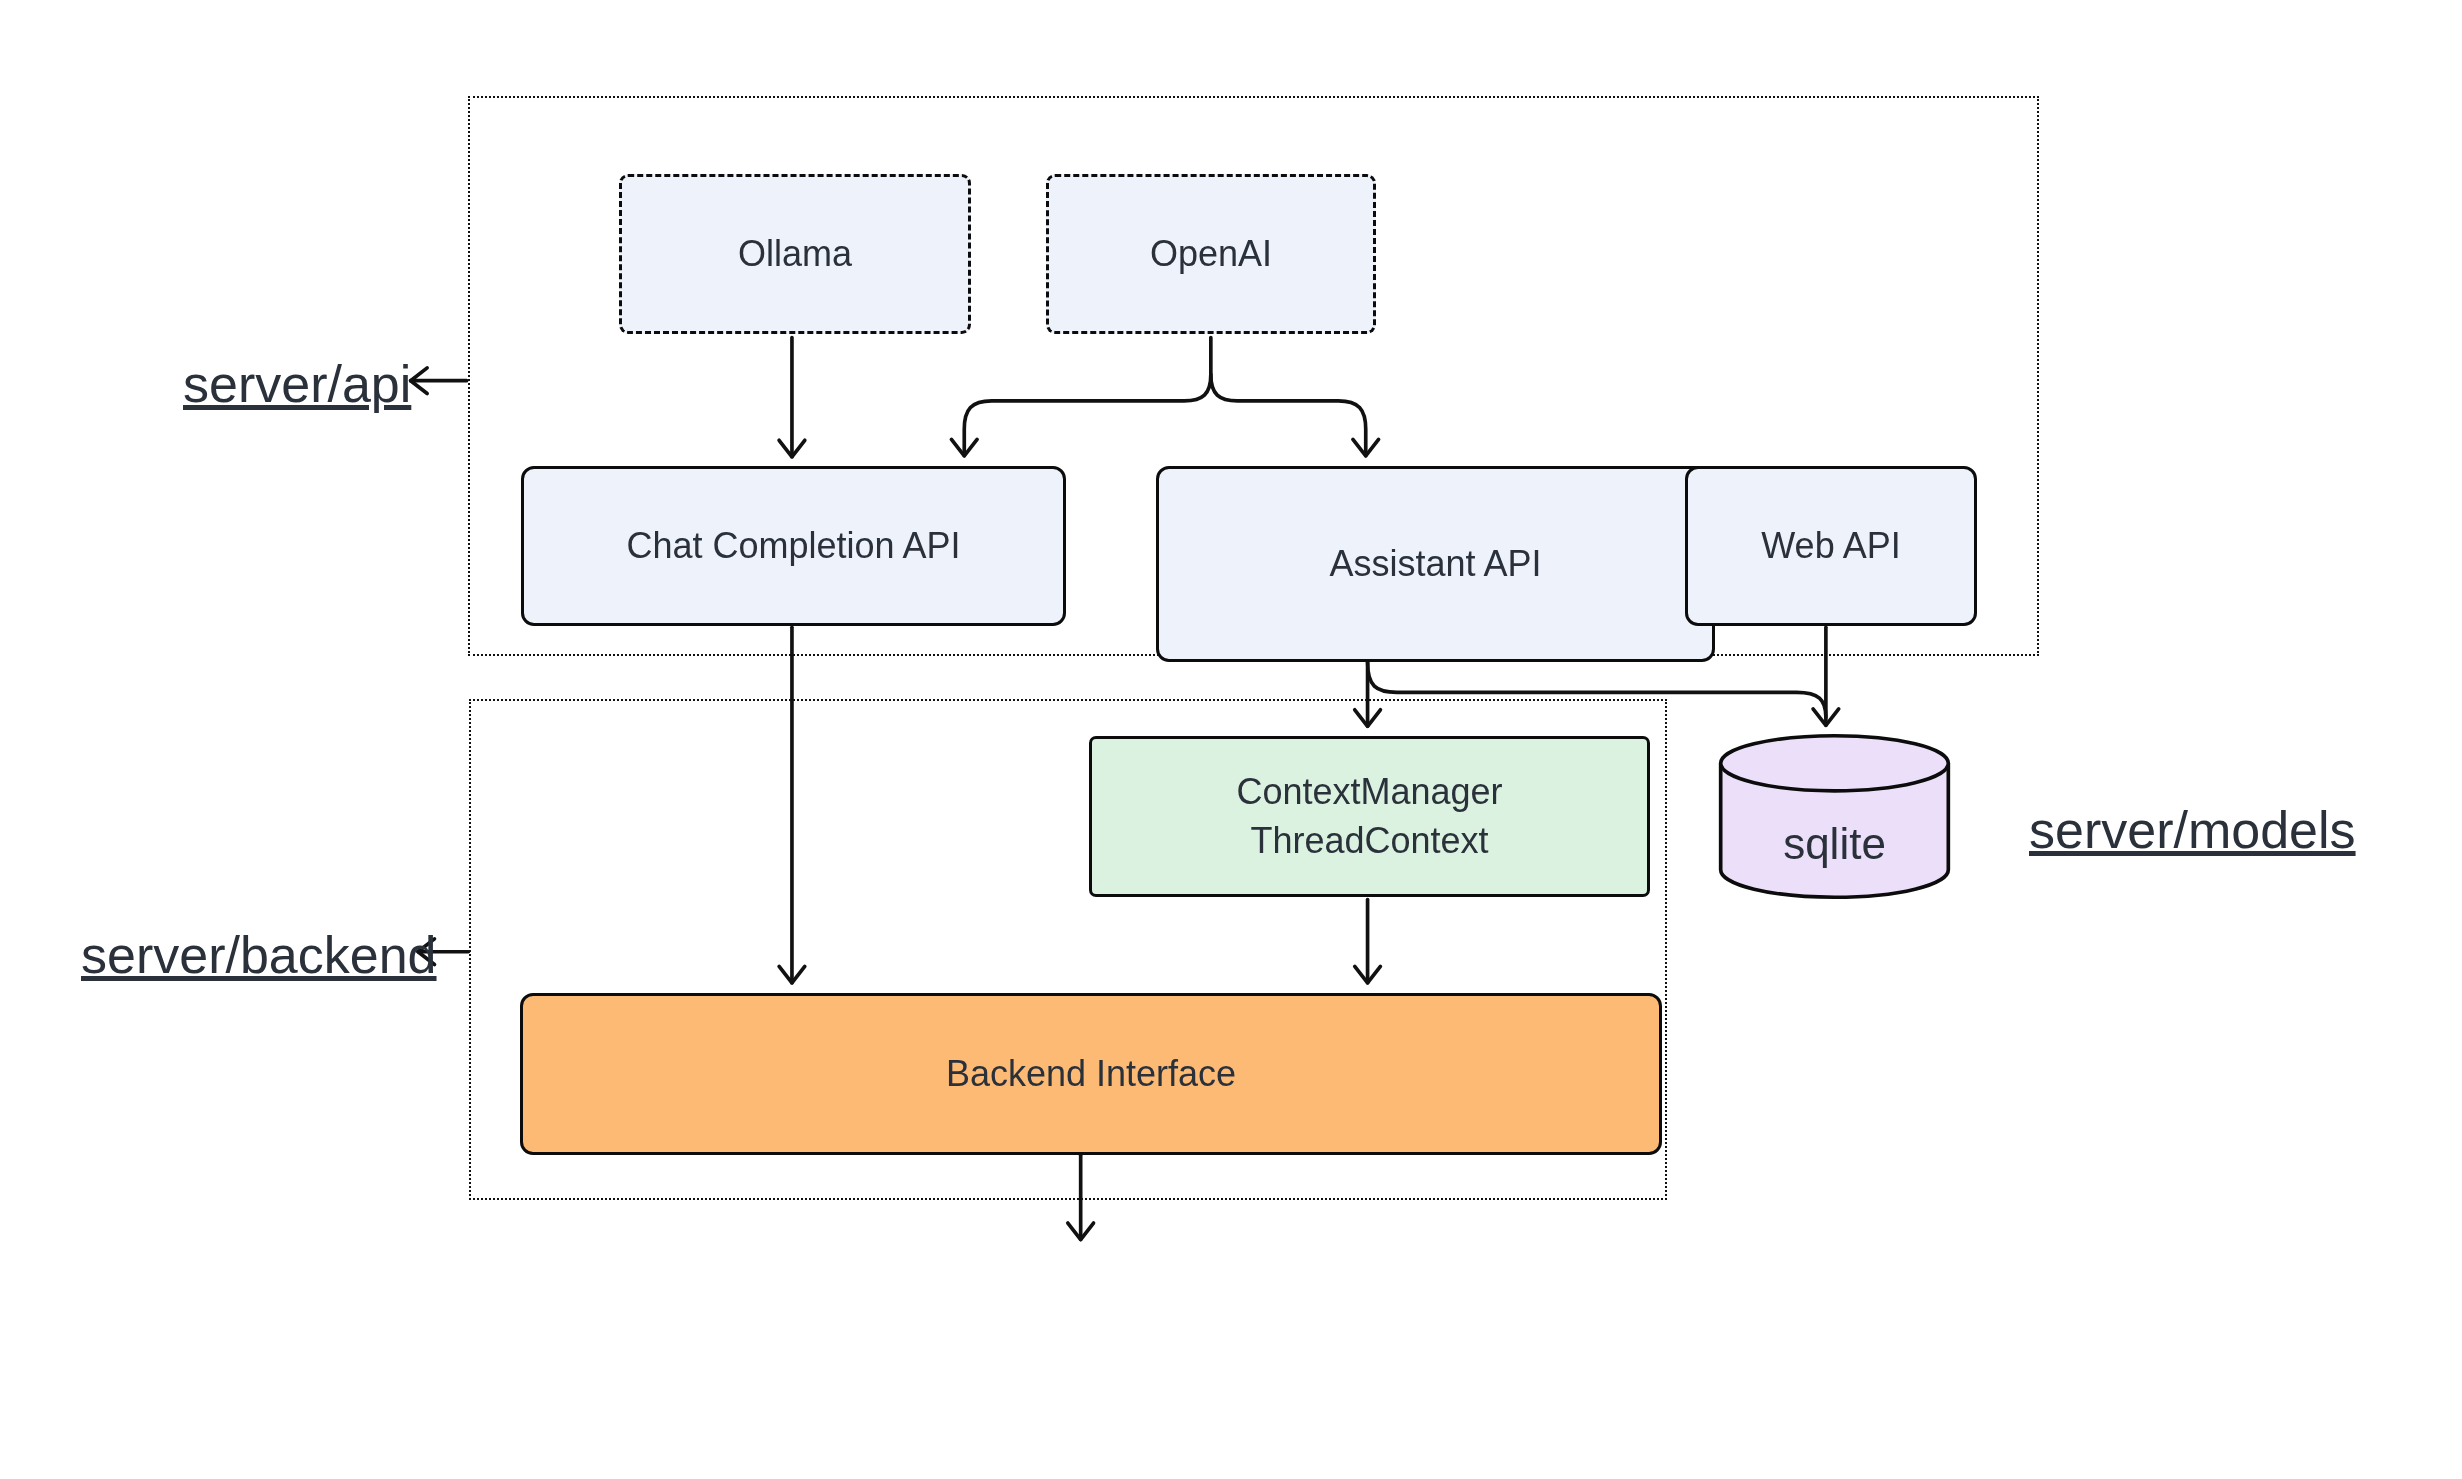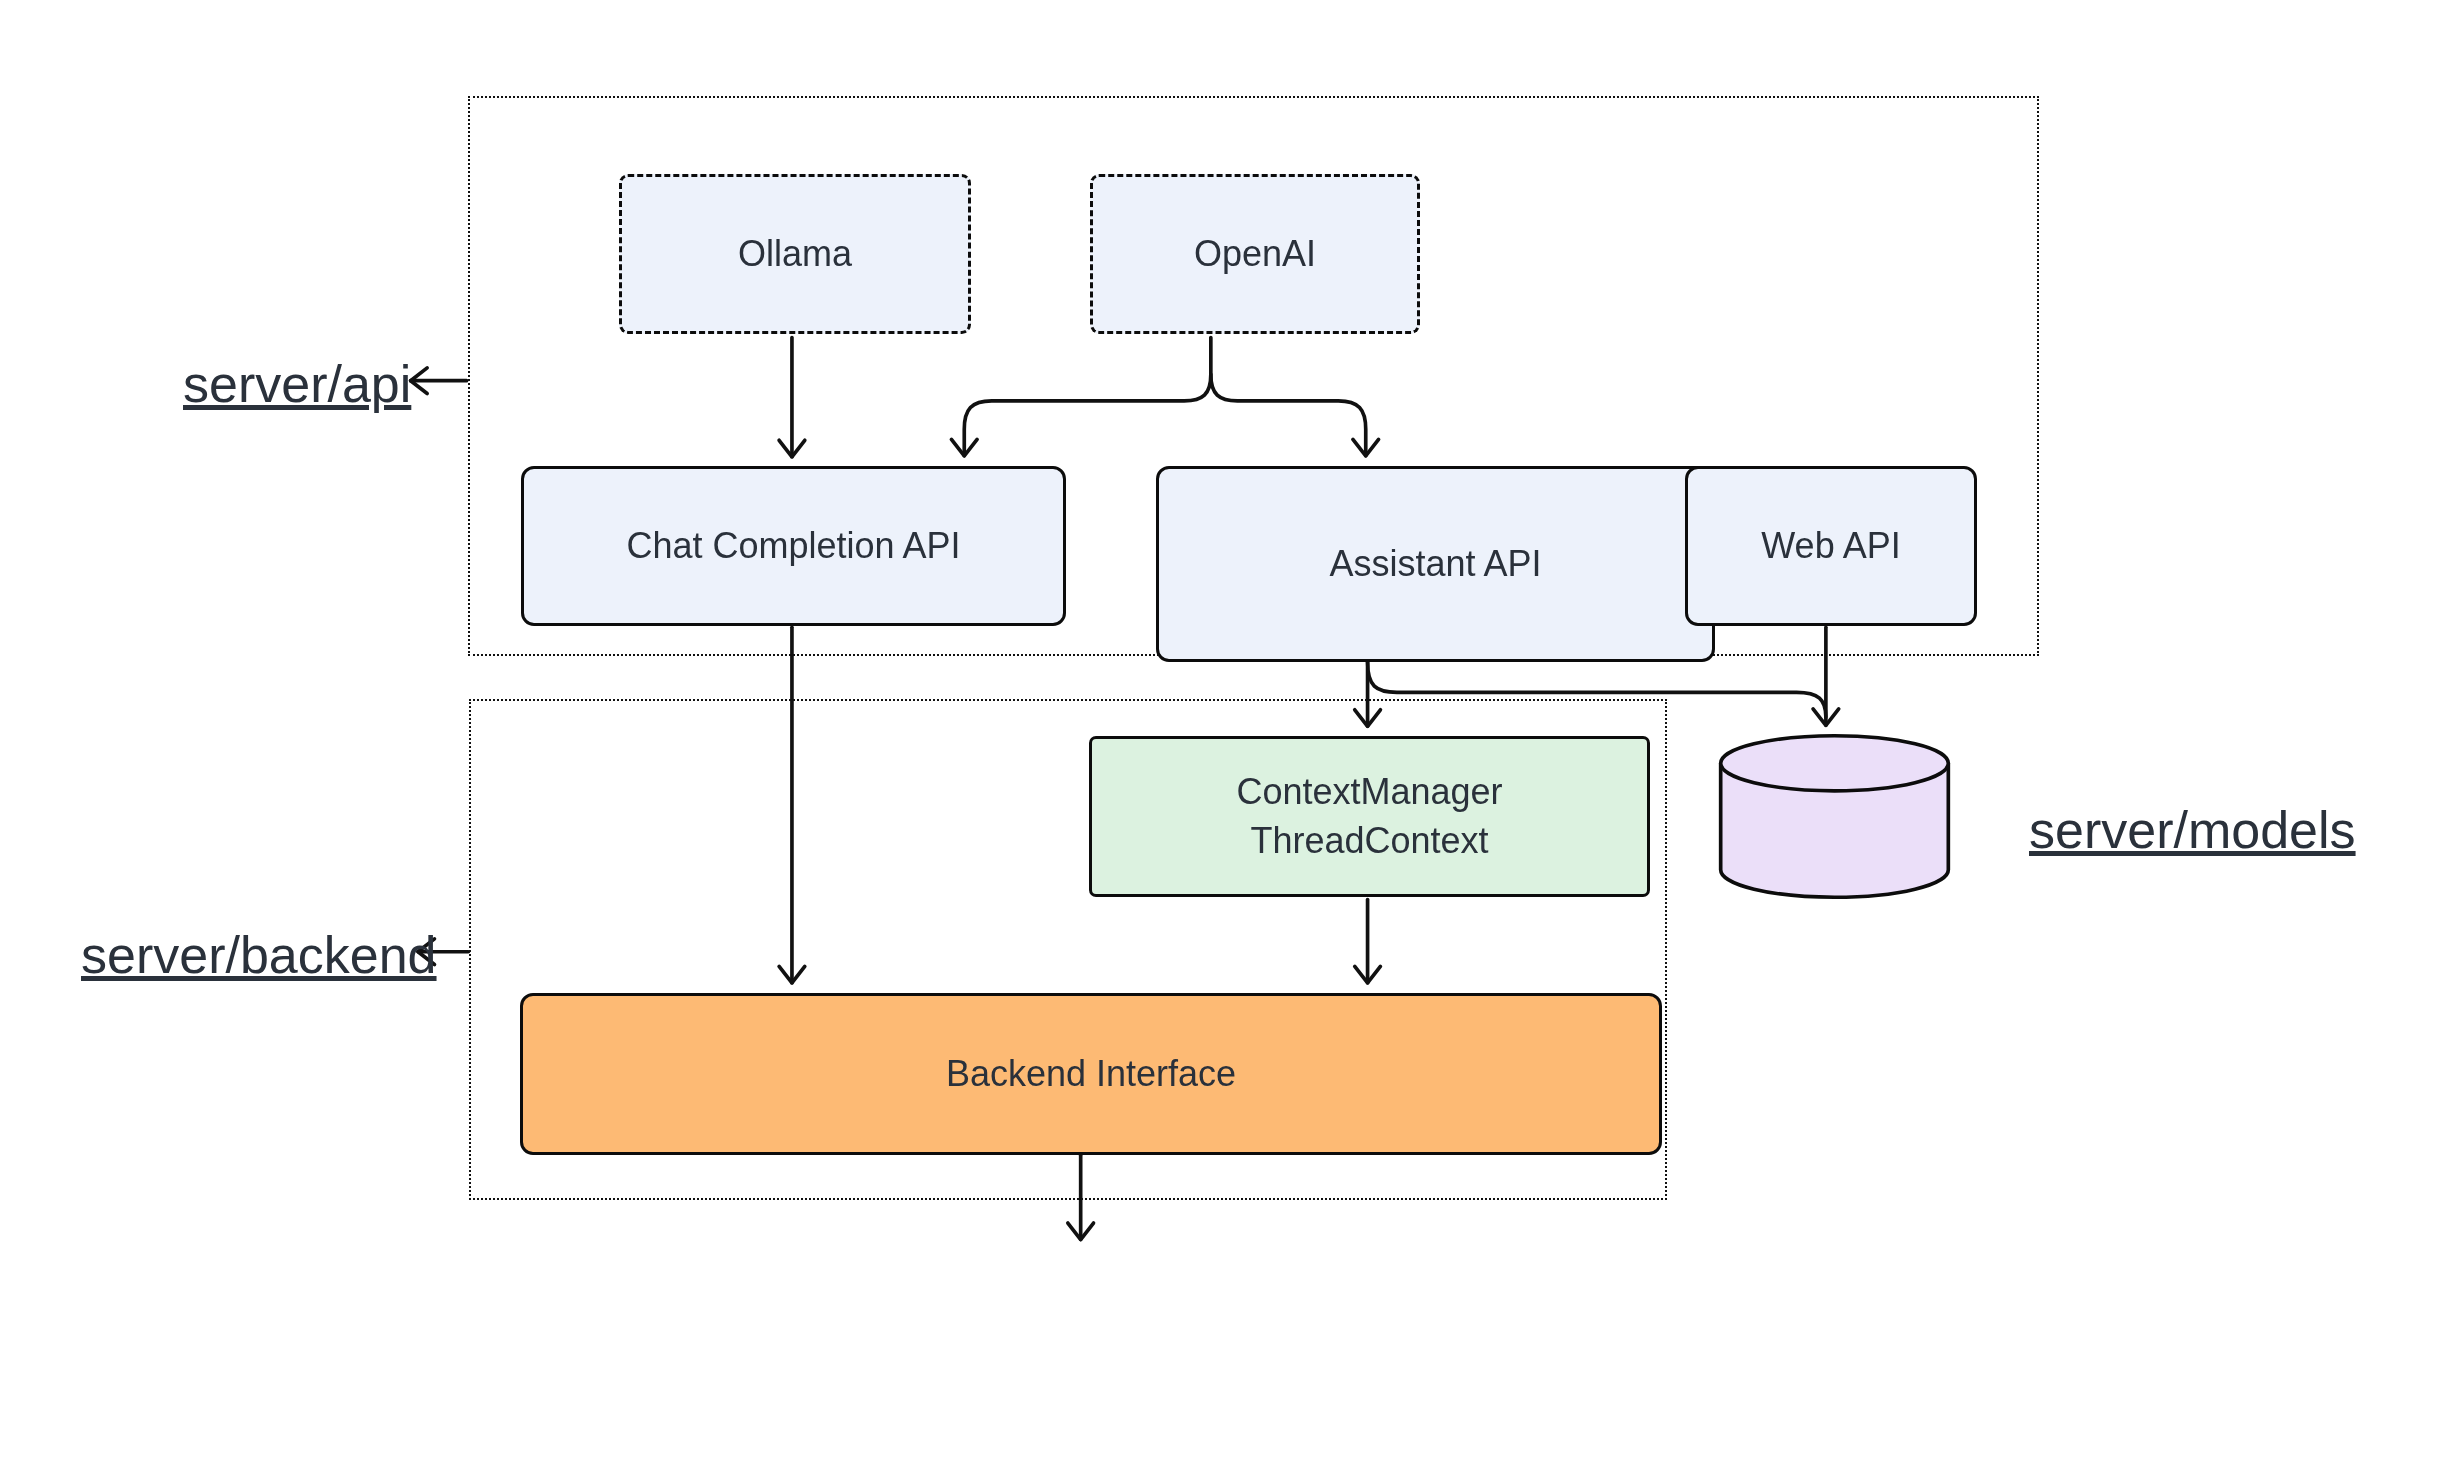--- a/index.html
+++ b/index.html
@@ -83,21 +83,21 @@
   <div class="group" style="left:469px;top:699px;width:1194px;height:497px;"></div>
 
   <div class="side-label" style="left:183px;top:354px;width:213px;text-align:right;">server/api</div>
   <div class="side-label" style="left:81px;top:925px;width:330px;text-align:right;">server/backend</div>
   <div class="side-label" style="left:2029px;top:800px;">server/models</div>
 
   <div class="node dashed" style="left:619px;top:174px;width:352px;height:160px;">
     <span>Ollama</span>
   </div>
 
-  <div class="node dashed" style="left:1046px;top:174px;width:330px;height:160px;margin-left:44px;">
+  <div class="node dashed" style="left:1046px;top:174px;width:330px;height:160px;">
     <span>OpenAI</span>
   </div>
 
   <div class="node" style="left:521px;top:466px;width:545px;height:160px;">
     <span>Chat Completion API</span>
   </div>
 
   <div class="node" style="left:1156px;top:466px;width:559px;height:196px;">
     <span>Assistant API</span>
   </div>
@@ -113,15 +113,16 @@
 
   <div class="node yellow" style="left:520px;top:993px;width:1142px;height:162px;">
     <span>Backend Interface</span>
   </div>
 
 
   <svg class="cyl" style="left:1717px;top:732px;" width="235" height="169" viewBox="0 0 256 184">
     <path d="M4,34 L4,150 A124,30 0 0 0 252,150 L252,34" fill="#ebdff9" stroke="#0c0c0c" stroke-width="4"></path>
     <ellipse cx="128" cy="34" rx="124" ry="30" fill="#ebdff9" stroke="#0c0c0c" stroke-width="4"></ellipse>
   </svg>
+  <div class="cyl-label" style="left:1717px;top:807px;width:235px;height:73px;">sqlite</div>
 
 </div>
 
 
 </body></html>

